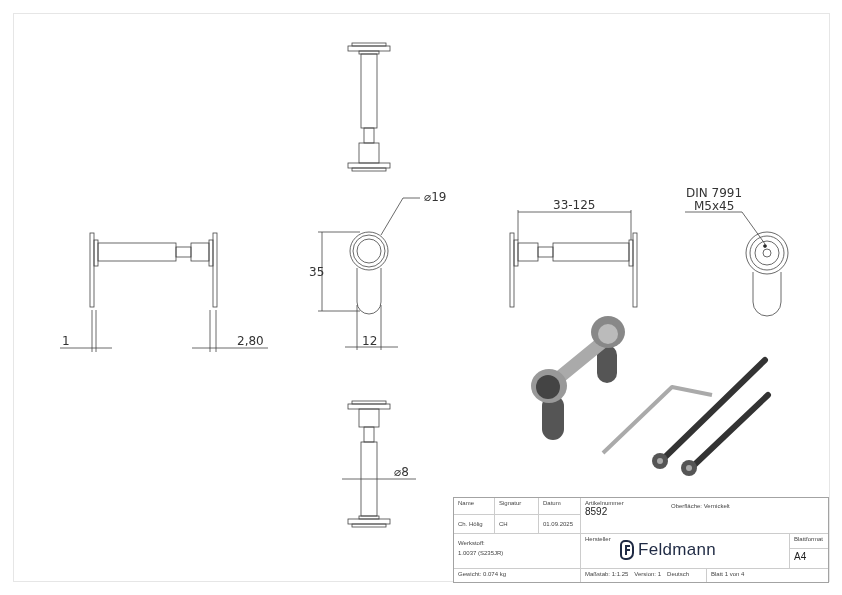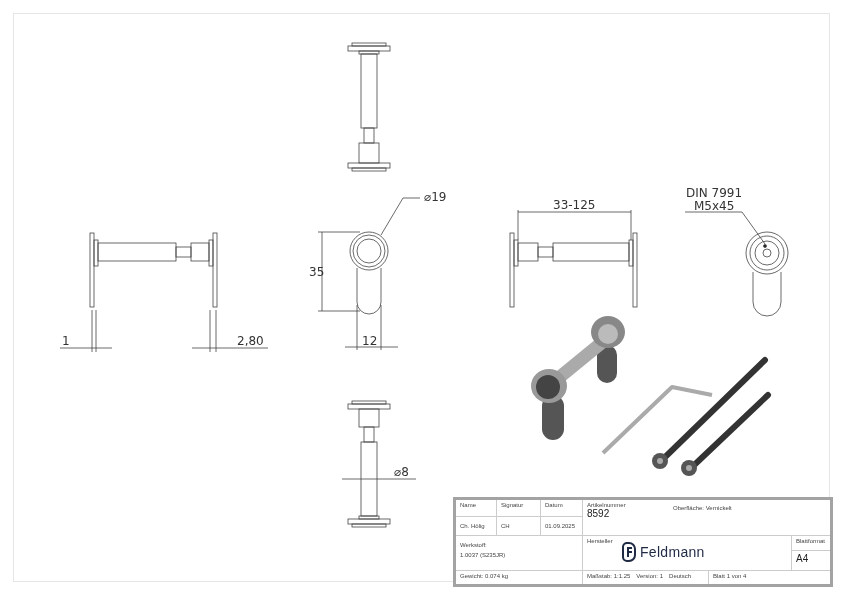--- a/index.html
+++ b/index.html
@@ -1,28 +1,28 @@
 <!DOCTYPE html>
 <html><head>
 <meta charset="utf-8">
 <style>
   html,body{margin:0;padding:0;background:#fff;}
   body{width:842px;height:595px;position:relative;overflow:hidden;font-family:"Liberation Sans",sans-serif;color:#222;}
   .frame{position:absolute;left:13px;top:13px;width:815px;height:567px;border:1px solid #e6e6e6;}
   svg.drawing{position:absolute;left:0;top:0;}
   .dim{font-family:"DejaVu Sans",sans-serif;font-size:12px;fill:#333;}
-  .tb{position:absolute;left:453px;top:497px;width:374px;height:84px;border:3px solid #a3a3a3;font-size:6px;color:#444;background:#fff;}
+  .tb{position:absolute;left:453px;top:497px;width:374px;height:84px;border:1px solid #a3a3a3;font-size:6px;color:#444;background:#fff;}
   .tb .cell{position:absolute;box-sizing:border-box;border-right:1px solid #ccc;border-bottom:1px solid #ccc;padding:2px 4px;}
   .c{}
   .big{font-size:10px;color:#222;}
   .logo{position:absolute;left:166px;top:42px;display:flex;align-items:center;gap:4px;color:#1f2a44;}
   .logo .mark{width:14px;height:20px;border:2.5px solid #1f2a44;border-radius:5px 7px 7px 5px;box-sizing:border-box;position:relative;}
   .logo .mark:after{content:"";position:absolute;left:3px;top:3px;width:2px;height:10px;background:#1f2a44;}
   .logo .mark:before{content:"";position:absolute;left:3px;top:3px;width:5px;height:2px;background:#1f2a44;box-shadow:0 4px 0 #1f2a44;}
-  .logo .word{font-size:14px;letter-spacing:0.3px;}
+  .logo .word{font-size:17px;letter-spacing:0.3px;}
 </style>
 </head>
 <body>
 
 <div class="frame"></div>
 
 <svg class="drawing" width="842" height="595" stroke="#444" fill="none" stroke-width="0.8">
 
   <g>
     <rect x="348" y="46" width="42" height="5"></rect>

